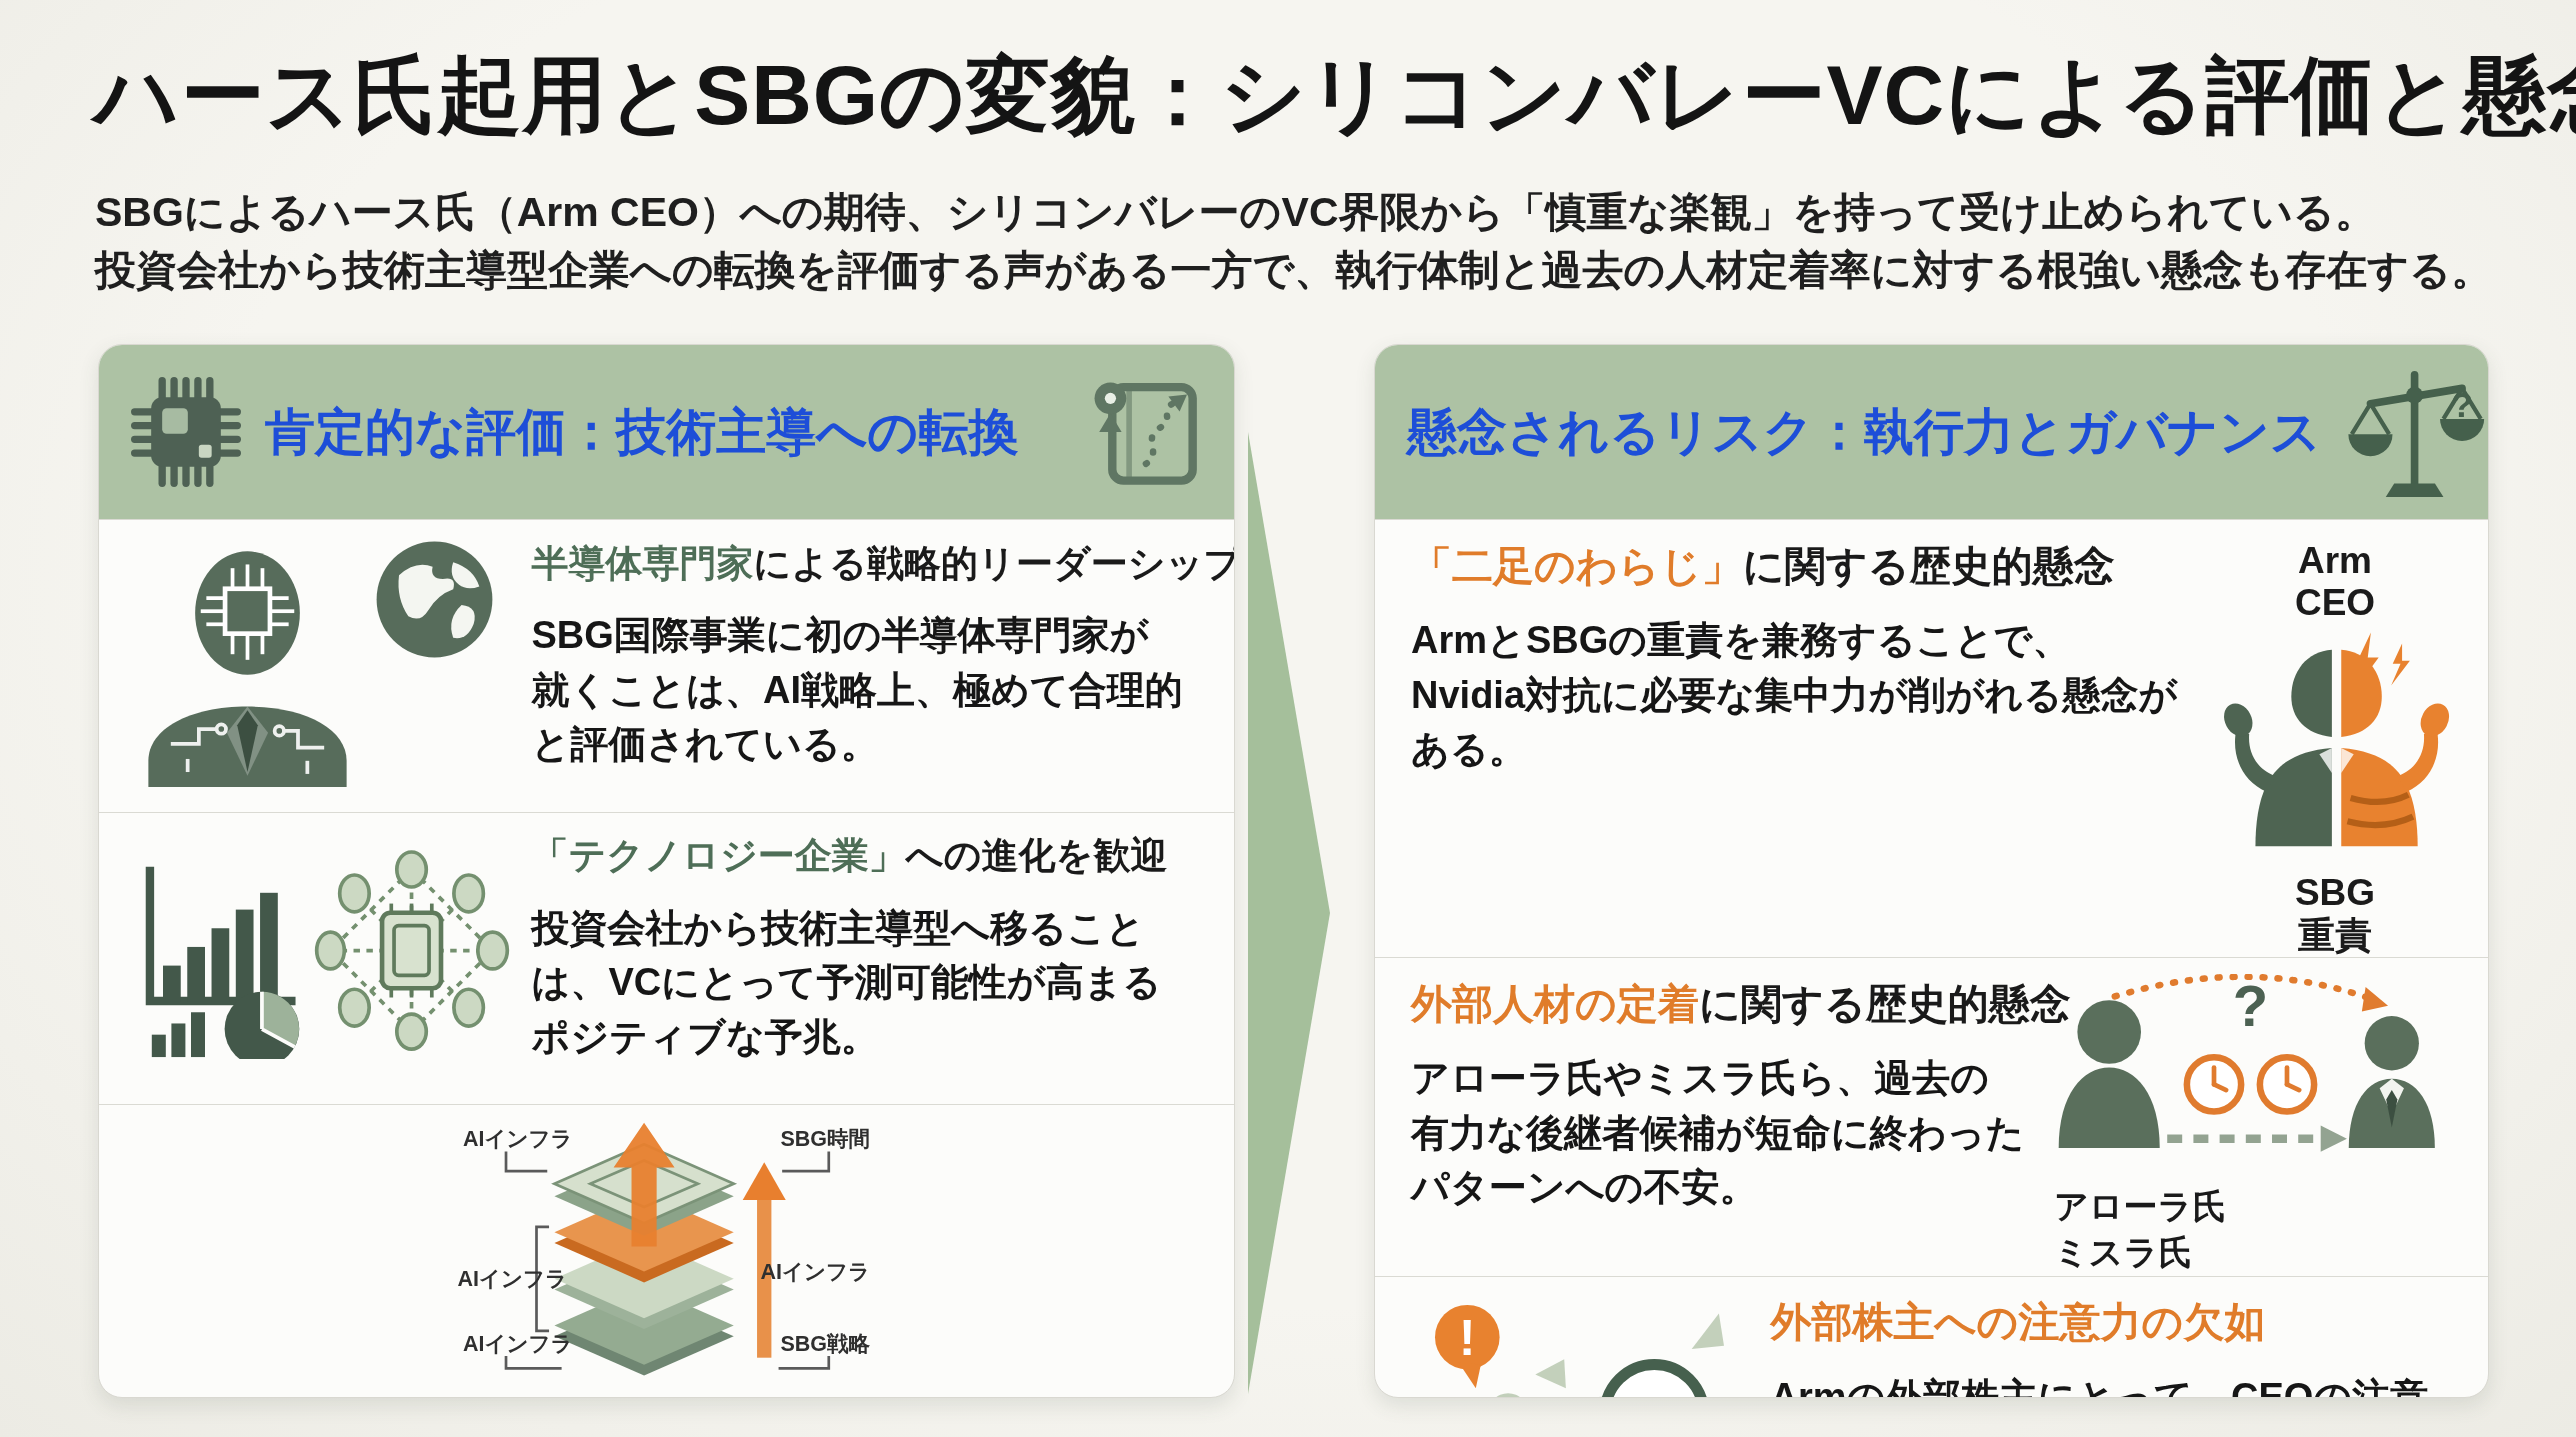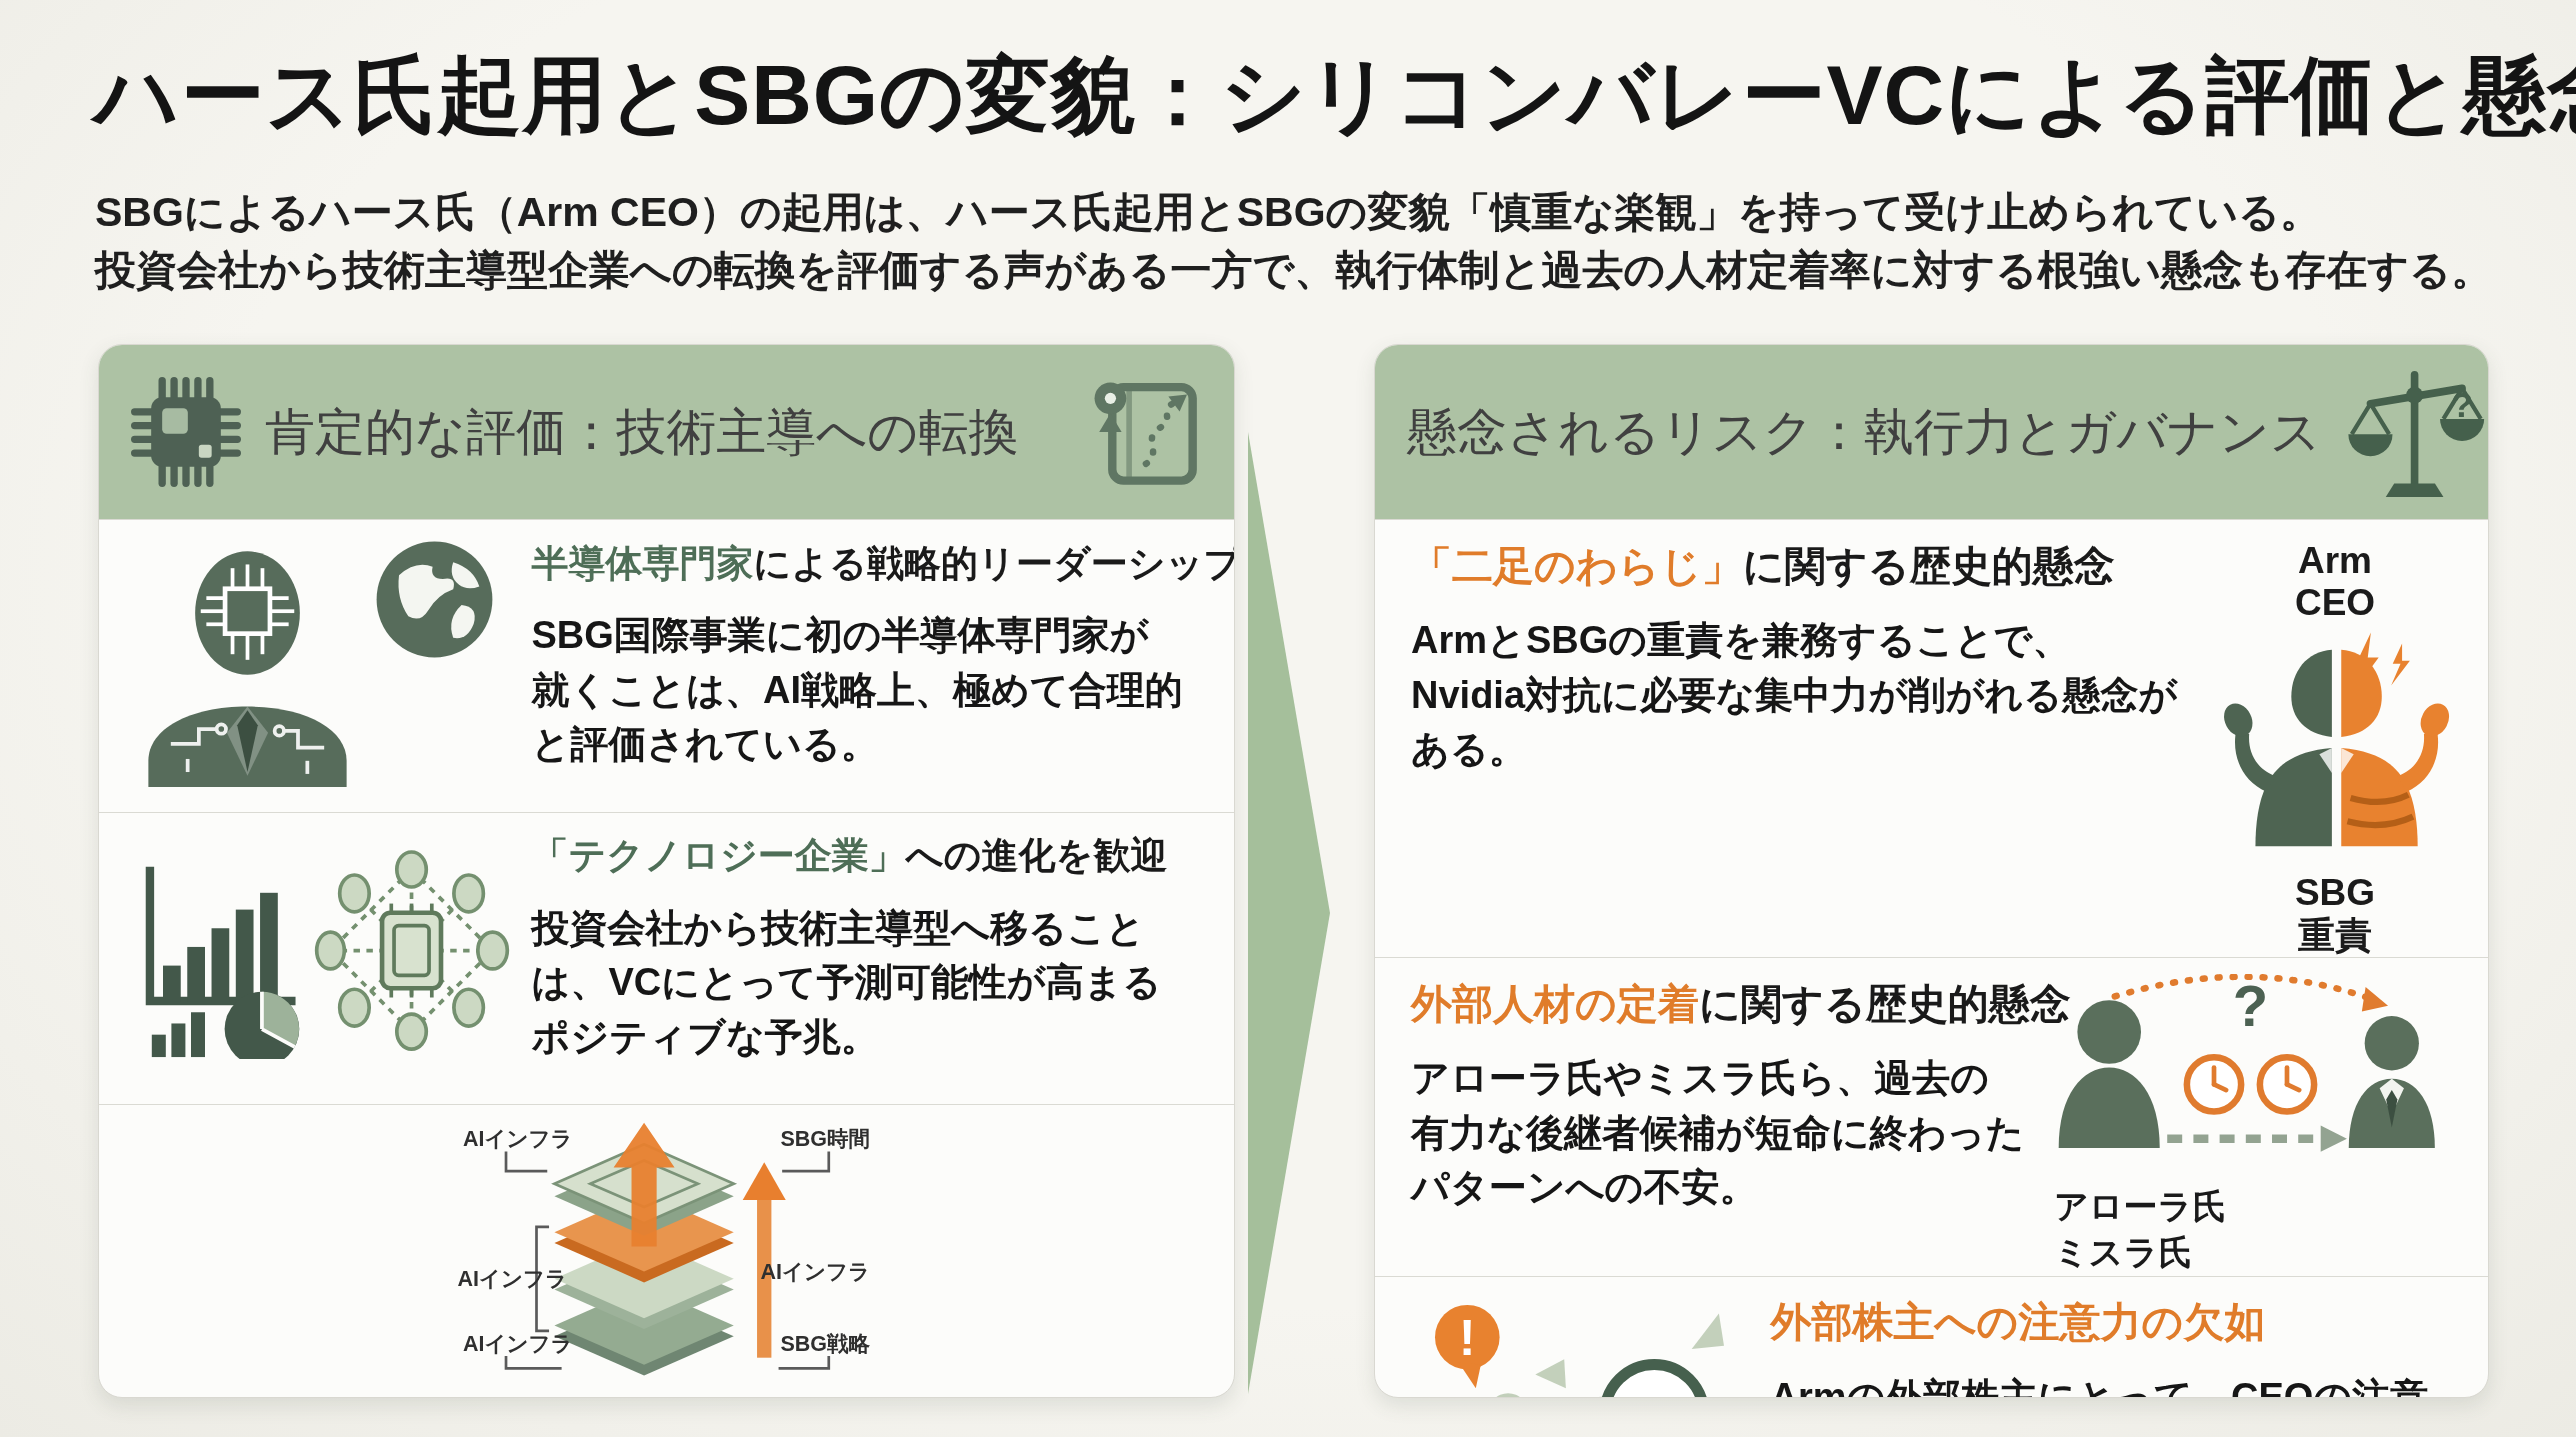--- a/index.html
+++ b/index.html
@@ -20,21 +20,21 @@
     border:1.9px solid #d9d8d1;border-radius:24px;box-shadow:0 7.5px 20.6px rgba(60,70,60,.12);
     display:flex;flex-direction:column;overflow:hidden;
   }
   .card-left{left:98px;width:1135px;}
   .card-right{left:1374px;width:1113px;}
 
   .card-header{
     height:174px;flex:0 0 auto;background:#adc2a4;
     display:flex;align-items:center;padding:0 32px;gap:24px;
   }
-  .htitle{font-size:50px;font-weight:400;color:#404040;white-space:nowrap;flex:1;}
+  .htitle{font-size:50px;font-weight:700;color:#1d4ed8;white-space:nowrap;flex:1;}
   .card-header svg{flex:0 0 auto;}
 
   .row{flex:1 1 0;display:flex;align-items:flex-start;border-top:1.9px solid #dadad3;padding:16px 36px 0 36px;gap:22.5px;justify-content:center;}
   .icon-col{flex:0 0 auto;position:relative;}
   .text-col{flex:1 1 auto;min-width:0;}
   .row-heading{font-size:41px;font-weight:900;line-height:1.2;margin:5.6px 0 22.5px 0;white-space:nowrap;}
   .card-left .row-heading{font-size:37px;}
   .accent-green{color:#4e6e57;}
   .accent-orange{color:#e07c2a;}
   .row-body{font-size:38px;font-weight:700;line-height:1.43;color:#161616;}
@@ -63,21 +63,21 @@
 
   svg text{font-family:"Liberation Sans","DejaVu Sans",sans-serif;}
 </style>
 </head>
 <body>
 
 <div class="canvas">
 
   <div class="page-title">ハース氏起用とSBGの変貌：シリコンバレーVCによる評価と懸念</div>
   <div class="subtitle">
-    <div>SBGによるハース氏（Arm CEO）の起用は、ハース氏起用とSBGの変貌「慎重な楽観」を持って受け止められている。</div>
+    <div>SBGによるハース氏（Arm CEO）への期待、シリコンバレーのVC界限から「慎重な楽観」を持って受け止められている。</div>
     <div>投資会社から技術主導型企業への転換を評価する声がある一方で、執行体制と過去の人材定着率に対する根強い懸念も存在する。</div>
   </div>
 
   <section class="card card-left">
     <header class="card-header">
       <svg width="110" height="110" viewBox="0 0 120 120">
         <g stroke="#4e6154" stroke-width="8" stroke-linecap="round">
           <line x1="34" y1="4" x2="34" y2="22"></line>
             <line x1="47" y1="4" x2="47" y2="22"></line>
             <line x1="60" y1="4" x2="60" y2="22"></line>

